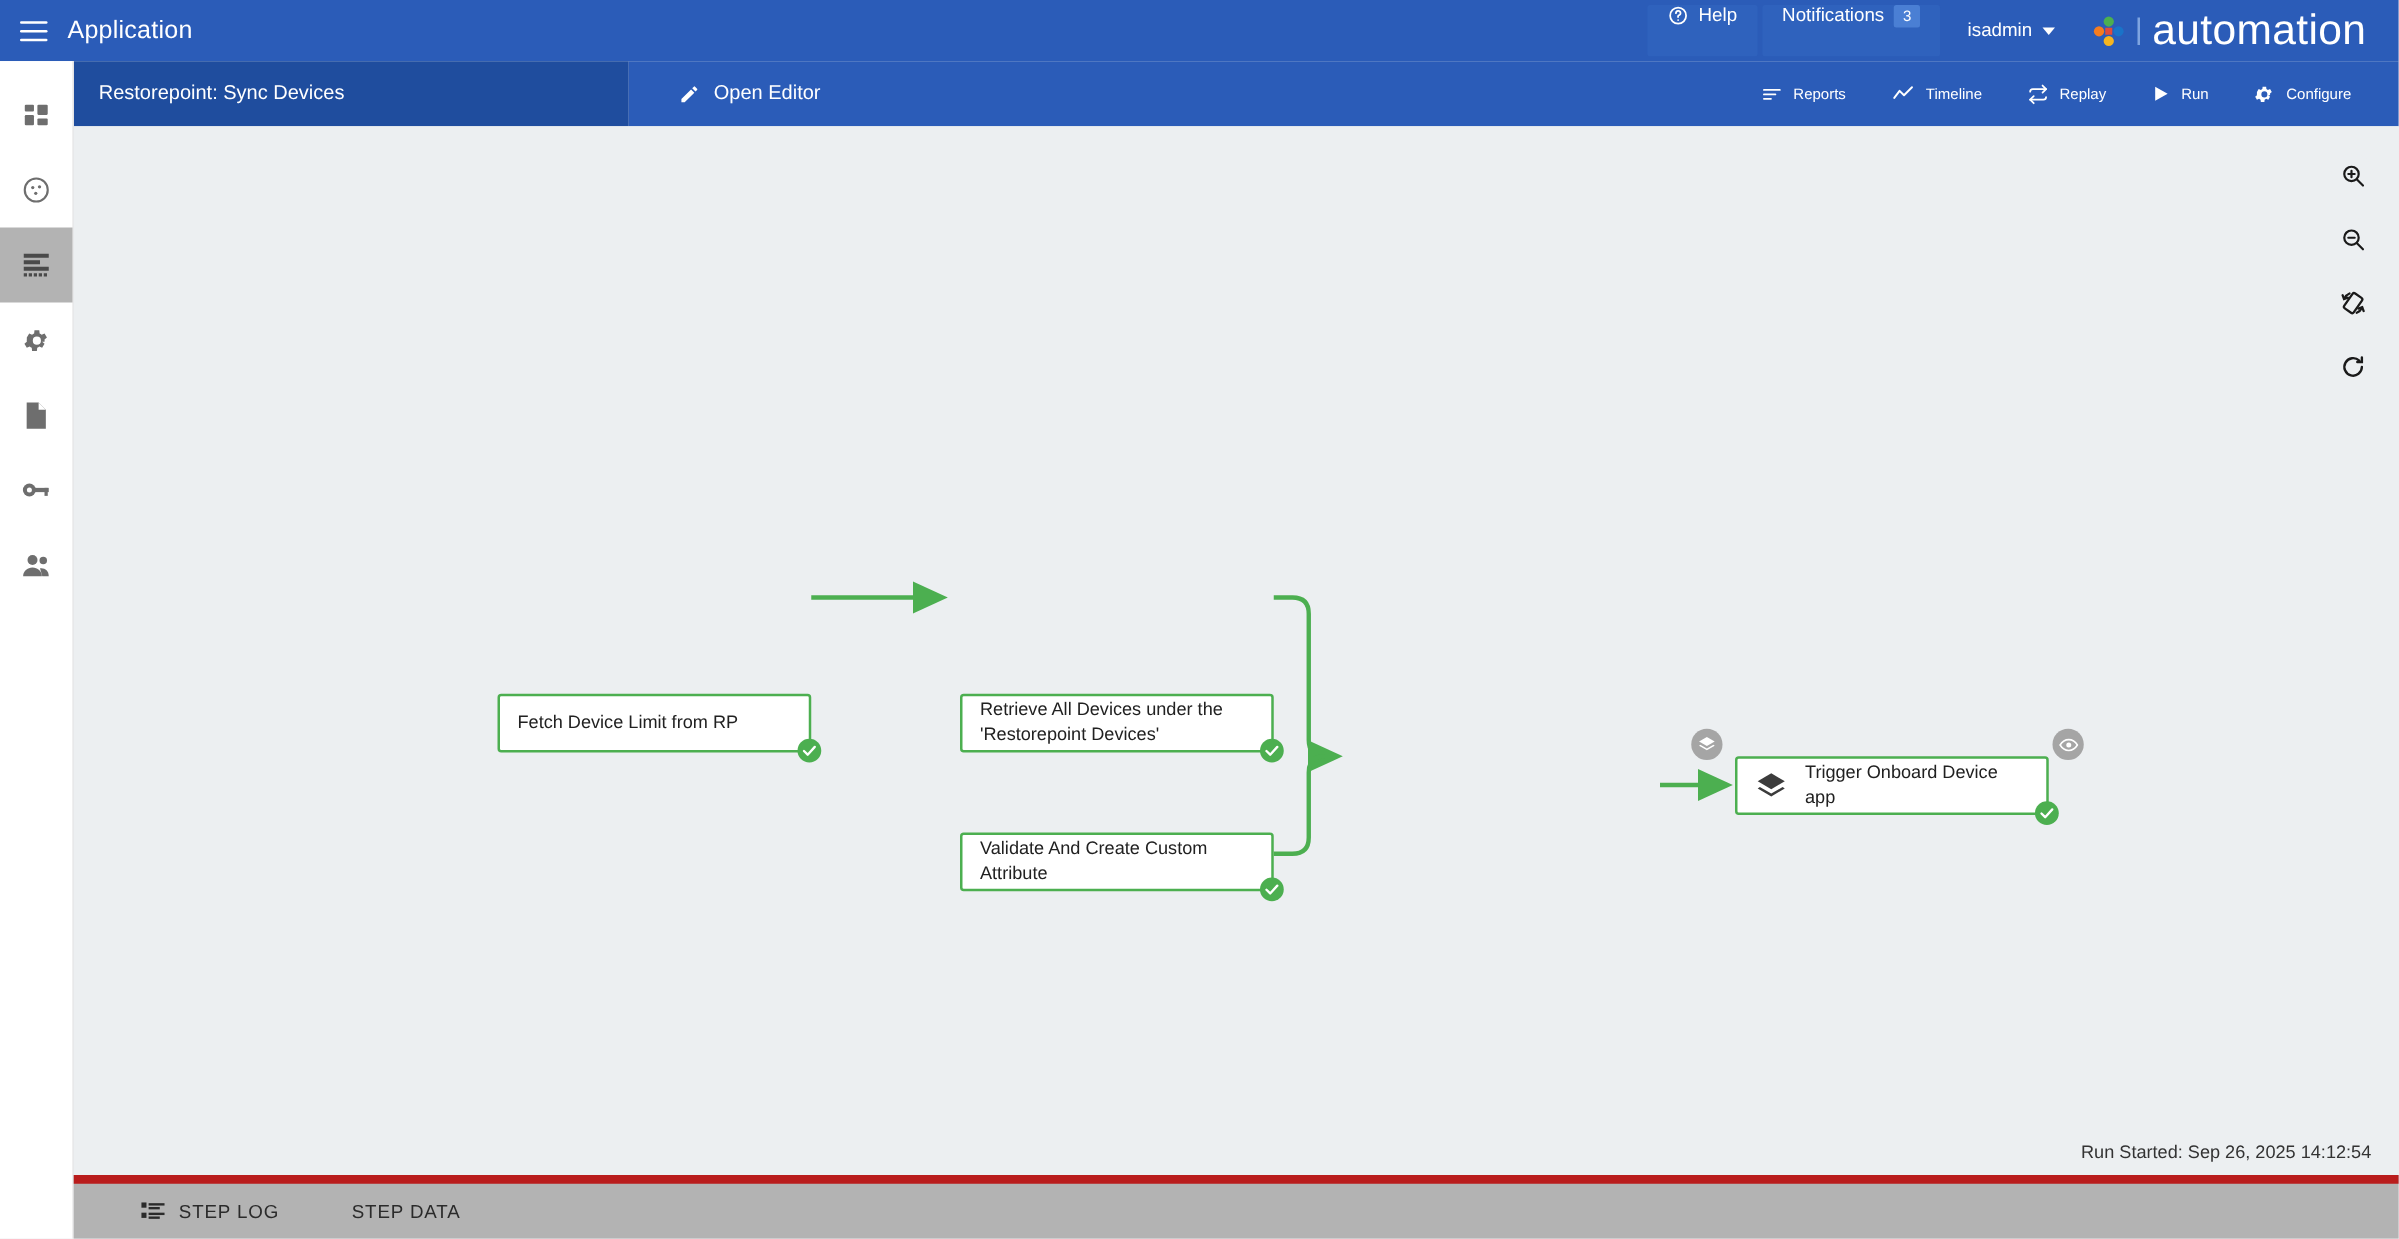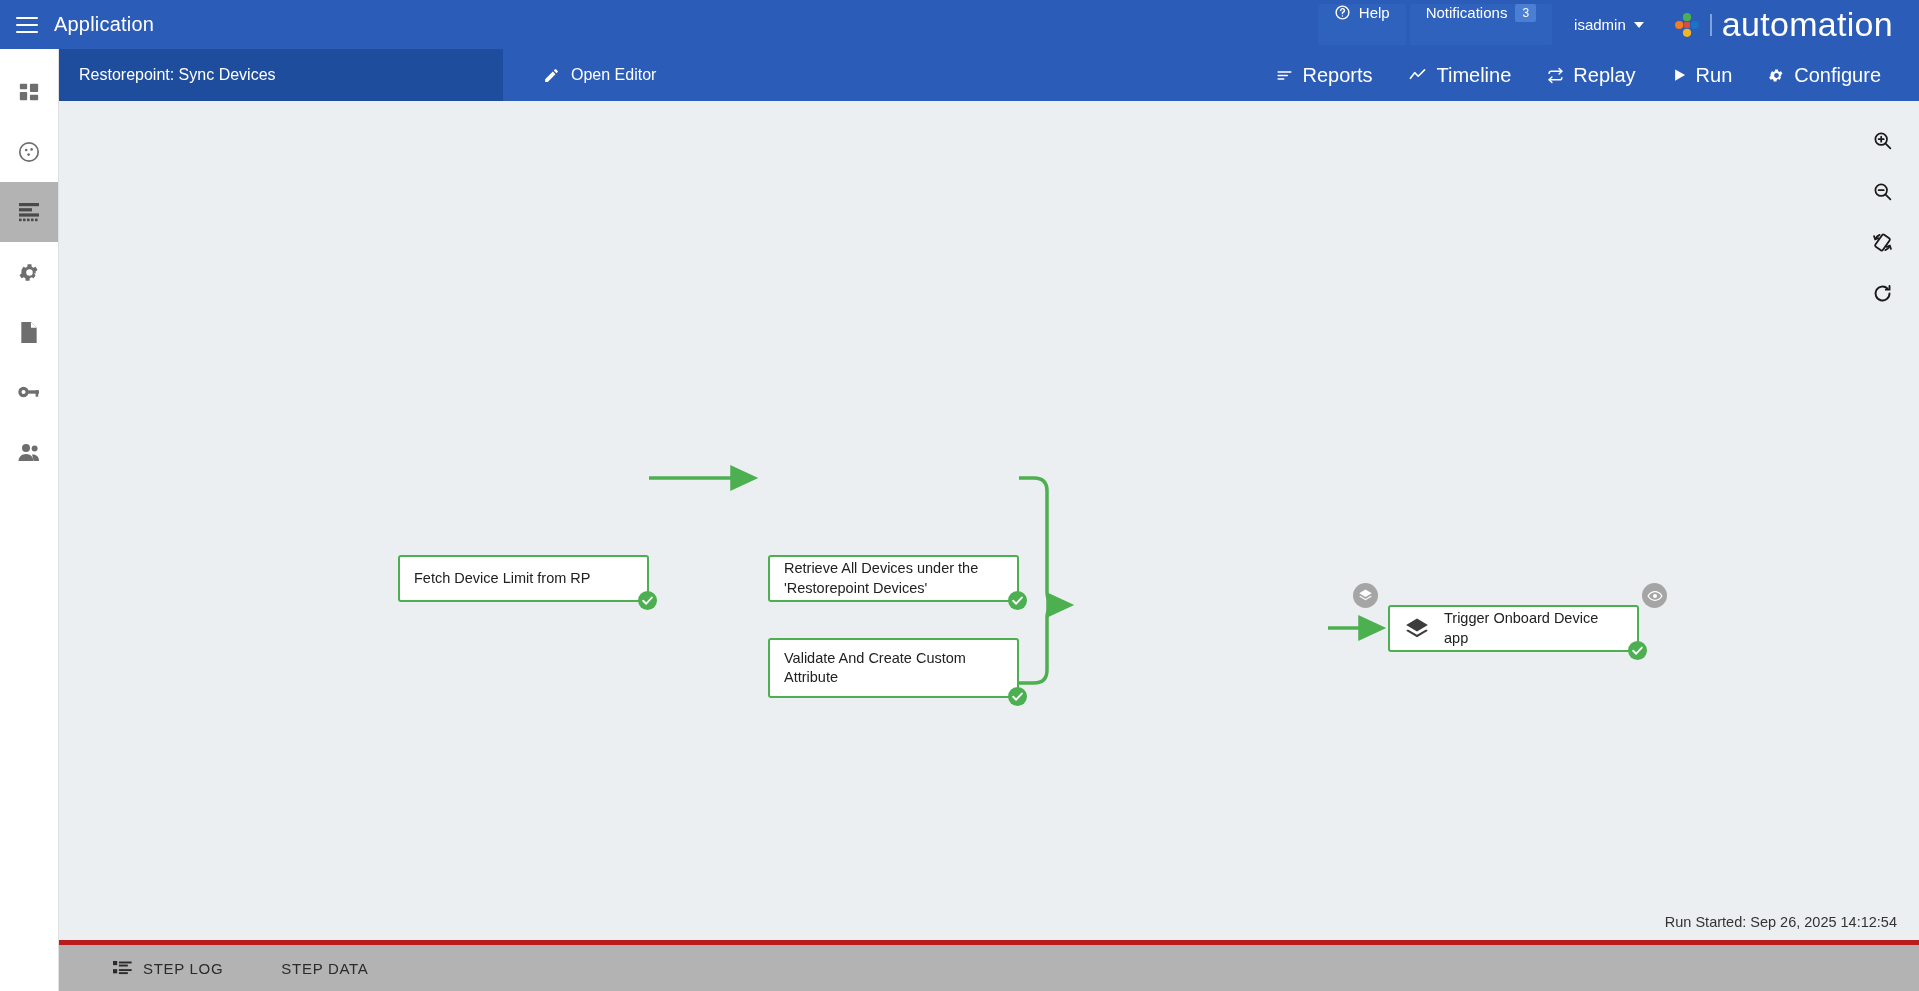--- a/index.html
+++ b/index.html
@@ -56,21 +56,21 @@
   .open-editor {
     background: #2b5cb8; color: #fff; display: flex; align-items: center;
     gap: 11px; padding: 0 40px; font-size: 16px; cursor: pointer;
   }
   .subbar-rest {
     flex: 1; background: #2b5cb8; display: flex; align-items: center;
     justify-content: flex-end; gap: 4px; padding-right: 22px;
   }
   .tbtn {
     display: flex; align-items: center; gap: 9px; color: #fff;
-    font-size: 20px; padding: 8px 16px; cursor: pointer;
+    font-size: 12px; padding: 8px 16px; cursor: pointer;
   }
 
   
   .sidebar {
     position: absolute; top: 49px; left: 0; width: 59px; bottom: 0;
     background: #fff; border-right: 1px solid #e0e0e0;
   }
   .side-item {
     height: 60px; display: flex; align-items: center; justify-content: center;
     cursor: pointer; color: #6e6e6e;
@@ -112,21 +112,21 @@
   }
   .run-started {
     position: absolute; right: 22px; bottom: 10px;
     font-size: 14.5px; color: #333;
   }
 
   
   .bottombar {
     position: absolute; left: 59px; right: 0; bottom: 0; height: 51px;
     background: #b3b3b3; display: flex; align-items: center;
-    border-top: 5px solid #b91c1c;
+    border-top: 7px solid #b91c1c;
   }
   .bottombar .pre { width: 40px; }
   .bbtn {
     display: flex; align-items: center; gap: 11px; color: #2b2b2b;
     font-size: 15px; letter-spacing: .7px; cursor: pointer; padding: 0 14px;
   }
   svg { display: block; }
 </style>
 </head>
 <body>
@@ -358,21 +358,21 @@
 
     <div class="node" style="left:709px; top:454px; width:251px; height:47px;">
       <span class="node-label">Retrieve All Devices under the 'Restorepoint Devices'</span>
       <span class="status-check" style="right:-10px; bottom:-10px;">
         <svg width="13" height="13" viewBox="0 0 24 24" fill="none" stroke="#fff" stroke-width="3.4" stroke-linecap="round" stroke-linejoin="round">
           <polyline points="4,12.5 9.5,18 20,6.5"></polyline>
         </svg>
       </span>
     </div>
 
-    <div class="node" style="left:709px; top:537px; width:251px; height:60px;">
+    <div class="node" style="left:709px; top:565px; width:251px; height:47px;">
       <span class="node-label">Validate And Create Custom Attribute</span>
       <span class="status-check" style="right:-10px; bottom:-10px;">
         <svg width="13" height="13" viewBox="0 0 24 24" fill="none" stroke="#fff" stroke-width="3.4" stroke-linecap="round" stroke-linejoin="round">
           <polyline points="4,12.5 9.5,18 20,6.5"></polyline>
         </svg>
       </span>
     </div>
 
 
     <div class="node" style="left:1329px; top:504px; width:251px; height:47px;">

